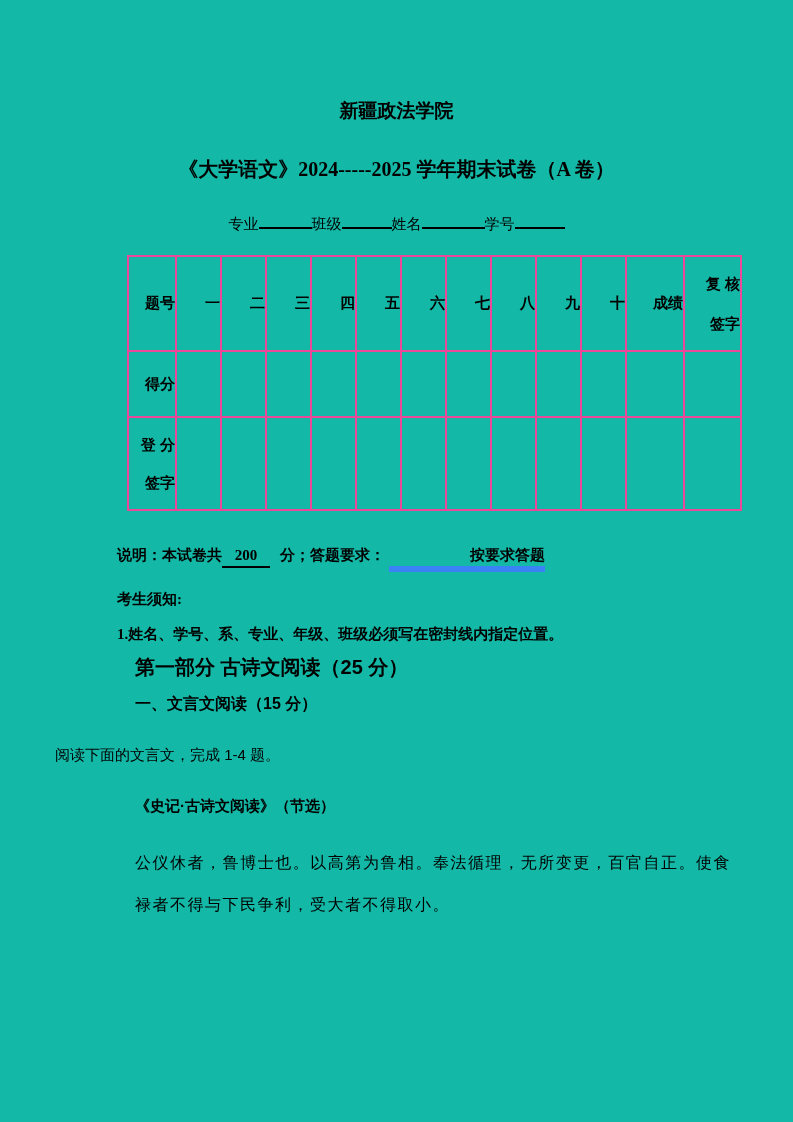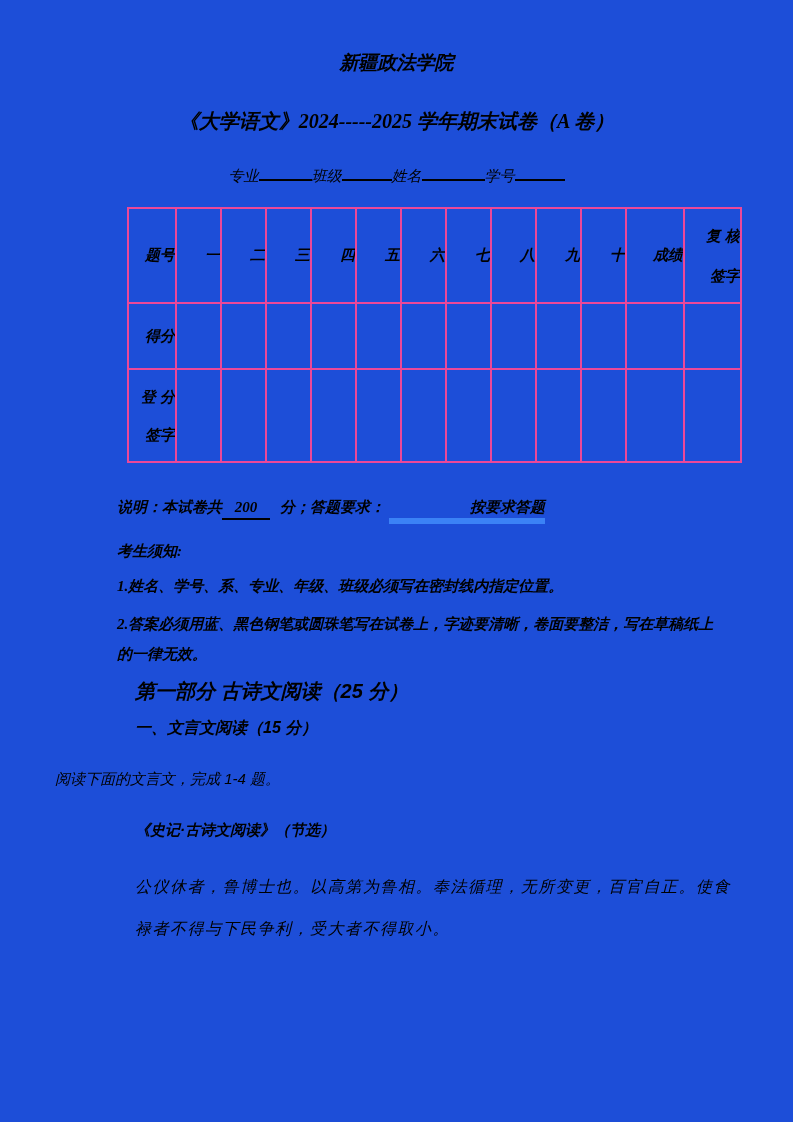--- a/index.html
+++ b/index.html
@@ -2,26 +2,25 @@
 <html><head>
 <meta charset="utf-8">
 <style>
   * { margin: 0; padding: 0; box-sizing: border-box; }
   html, body { background: #ffffff; }
   .page {
     position: relative;
     width: 793px;
     height: 1122px;
     margin: 0 auto;
-    background: #1d4ed8;
+    background: #14b8a6;
     color: #000000;
     font-family: "Liberation Sans", "DejaVu Sans", sans-serif;
-    padding-top: 50px;
+    padding-top: 98px;
     overflow: hidden;
-    font-style: italic;
   }
   .serif { font-family: "Liberation Serif", "DejaVu Serif", serif; }
 
   
   .school-title {
     text-align: center;
     font-size: 19px;
     line-height: 25px;
     font-weight: bold;
   }
@@ -237,21 +236,20 @@
   </table>
 
   <div class="note-line serif">
     <span>说明：本试卷共</span><span class="u-points"><span>200</span></span><span>分；答题要求：</span><span class="u-req"><span>按要求答题</span></span>
   </div>
 
   <div class="notice-title serif">考生须知:</div>
 
   <div class="notice-item notice-item-1 serif">1.姓名、学号、系、专业、年级、班级必须写在密封线内指定位置。</div>
 
-  <div class="notice-item notice-item-2 serif">2.答案必须用蓝、黑色钢笔或圆珠笔写在试卷上，字迹要清晰，卷面要整洁，写在草稿纸上的一律无效。</div>
 
   <div class="part-heading">第一部分 古诗文阅读（25 分）</div>
 
   <div class="section-heading">一、文言文阅读（15 分）</div>
 
   <div class="reading-instruction">阅读下面的文言文，完成 1-4 题。</div>
 
   <div class="source-title">《史记·古诗文阅读》（节选）</div>
 
   <div class="passage">公仪休者，鲁博士也。以高第为鲁相。奉法循理，无所变更，百官自正。使食禄者不得与下民争利，受大者不得取小。</div>

